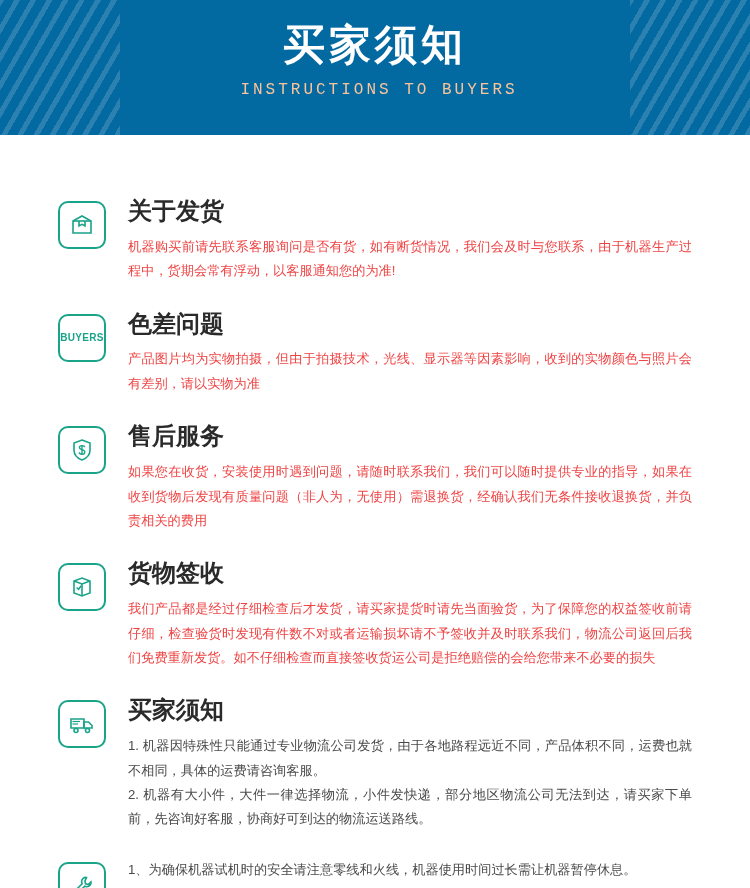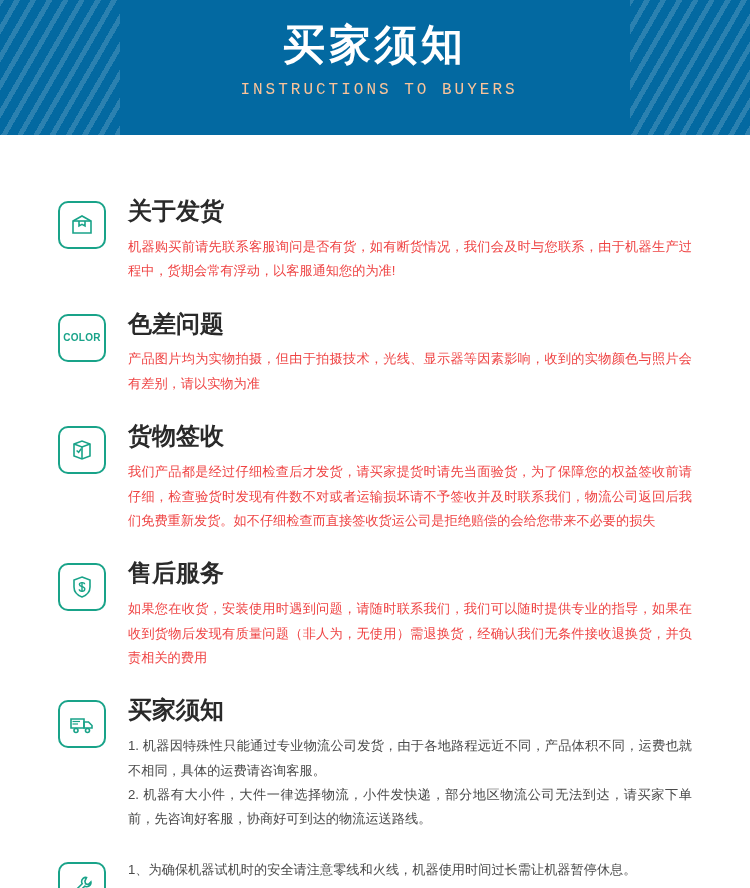--- a/index.html
+++ b/index.html
@@ -150,54 +150,54 @@
         </svg>
       </div>
       <div class="item-body">
         <h3 class="item-title">关于发货</h3>
         <p class="item-text">机器购买前请先联系客服询问是否有货，如有断货情况，我们会及时与您联系，由于机器生产过程中，货期会常有浮动，以客服通知您的为准!</p>
       </div>
     </div>
 
     <div class="item">
       <div class="icon-wrap">
-        <span class="icon-text">COLOR</span>
+        <span class="icon-text">BUYERS</span>
       </div>
       <div class="item-body">
         <h3 class="item-title">色差问题</h3>
         <p class="item-text">产品图片均为实物拍摄，但由于拍摄技术，光线、显示器等因素影响，收到的实物颜色与照片会有差别，请以实物为准</p>
+      </div>
+    </div>
+
+    <div class="item">
+      <div class="icon-wrap">
+        <svg width="26" height="26" viewBox="0 0 26 26" fill="none" stroke="#19a389" stroke-width="1.6">
+          <path d="M13 3 L21 6 V13 C21 18 17 21.5 13 23 C9 21.5 5 18 5 13 V6 Z"></path>
+          <path d="M13 8 L13 18" stroke-width="1.4"></path>
+          <path d="M15.6 10.3 C15.6 9.2 14.4 8.6 13 8.6 C11.6 8.6 10.4 9.2 10.4 10.4 C10.4 13.2 15.8 12 15.8 15 C15.8 16.4 14.5 17.2 13 17.2 C11.5 17.2 10.3 16.5 10.3 15.3" stroke-width="1.4"></path>
+        </svg>
+      </div>
+      <div class="item-body">
+        <h3 class="item-title">售后服务</h3>
+        <p class="item-text">如果您在收货，安装使用时遇到问题，请随时联系我们，我们可以随时提供专业的指导，如果在收到货物后发现有质量问题（非人为，无使用）需退换货，经确认我们无条件接收退换货，并负责相关的费用</p>
       </div>
     </div>
 
     <div class="item">
       <div class="icon-wrap">
         <svg width="26" height="26" viewBox="0 0 26 26" fill="none" stroke="#19a389" stroke-width="1.6">
           <path d="M5 7 L13 4 L21 7 L21 19 L13 22 L5 19 Z"></path>
           <path d="M5 7 L13 10 L21 7"></path>
           <path d="M13 10 L13 22"></path>
           <path d="M7.6 13.5 L9.6 15.3 L12.2 11.8" stroke-width="1.5"></path>
         </svg>
       </div>
       <div class="item-body">
         <h3 class="item-title">货物签收</h3>
         <p class="item-text">我们产品都是经过仔细检查后才发货，请买家提货时请先当面验货，为了保障您的权益签收前请仔细，检查验货时发现有件数不对或者运输损坏请不予签收并及时联系我们，物流公司返回后我们免费重新发货。如不仔细检查而直接签收货运公司是拒绝赔偿的会给您带来不必要的损失</p>
-      </div>
-    </div>
-
-    <div class="item">
-      <div class="icon-wrap">
-        <svg width="26" height="26" viewBox="0 0 26 26" fill="none" stroke="#19a389" stroke-width="1.6">
-          <path d="M13 3 L21 6 V13 C21 18 17 21.5 13 23 C9 21.5 5 18 5 13 V6 Z"></path>
-          <path d="M13 8 L13 18" stroke-width="1.4"></path>
-          <path d="M15.6 10.3 C15.6 9.2 14.4 8.6 13 8.6 C11.6 8.6 10.4 9.2 10.4 10.4 C10.4 13.2 15.8 12 15.8 15 C15.8 16.4 14.5 17.2 13 17.2 C11.5 17.2 10.3 16.5 10.3 15.3" stroke-width="1.4"></path>
-        </svg>
-      </div>
-      <div class="item-body">
-        <h3 class="item-title">售后服务</h3>
-        <p class="item-text">如果您在收货，安装使用时遇到问题，请随时联系我们，我们可以随时提供专业的指导，如果在收到货物后发现有质量问题（非人为，无使用）需退换货，经确认我们无条件接收退换货，并负责相关的费用</p>
       </div>
     </div>
 
     <div class="item">
       <div class="icon-wrap">
         <svg width="28" height="26" viewBox="0 0 28 26" fill="none" stroke="#19a389" stroke-width="1.6">
           <path d="M3 8 H16 V17 H3 Z"></path>
           <path d="M16 11 H20.5 L24 14.5 V17 H16 Z"></path>
           <circle cx="8" cy="19.5" r="2"></circle>
           <circle cx="19.5" cy="19.5" r="2"></circle>

